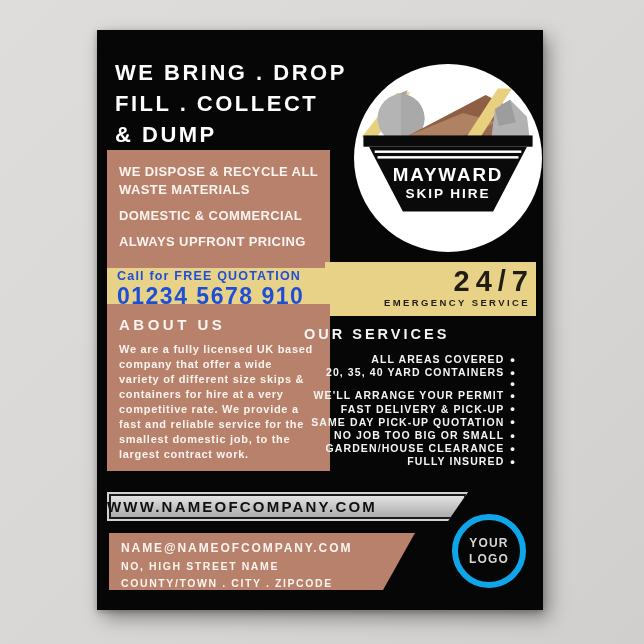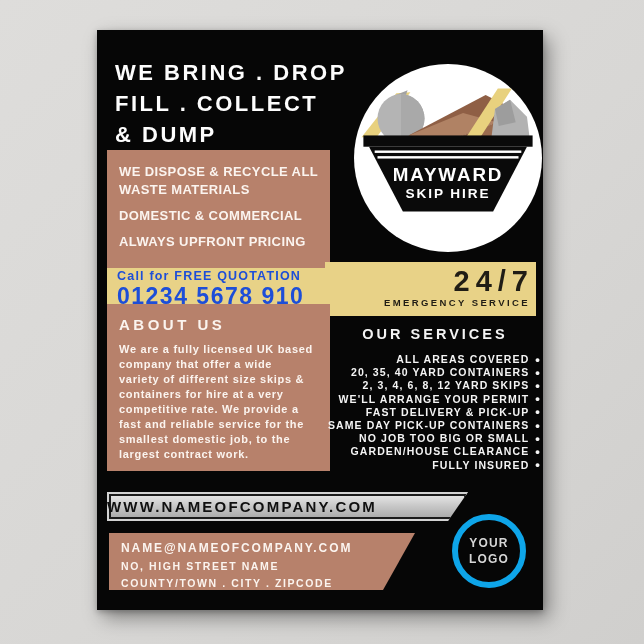--- a/index.html
+++ b/index.html
@@ -38,21 +38,21 @@
   .badge-247 { font-size:29px; font-weight:bold; letter-spacing:6px; line-height:28px; margin-right:-6px; }
   .badge-sub { font-size:9.5px; font-weight:bold; letter-spacing:2.4px; margin-top:2px; margin-right:-2px; white-space:nowrap; }
 
   .about-box {
     position:absolute; left:10px; top:274px; width:223px; height:167px;
     background:#b7816b; color:#fbf4ef; padding:12px 16px 0 12px;
   }
   .about-title { font-size:15px; font-weight:bold; letter-spacing:3.5px; }
   .about-body { margin-top:9px; font-size:11px; font-weight:bold; letter-spacing:.7px; line-height:15px; }
 
-  .services { position:absolute; right:2px; top:296px; width:212px; text-align:center; color:#f4f4f4; }
+  .services { position:absolute; right:27px; top:296px; width:212px; text-align:left; color:#f4f4f4; }
   .services-title { font-size:14.5px; font-weight:bold; letter-spacing:3px; margin-bottom:11px; }
   .svc-row { display:flex; justify-content:flex-end; align-items:center; line-height:13.2px;
              font-size:10.5px; font-weight:bold; letter-spacing:1.1px; white-space:nowrap; }
   .svc-dot { margin-left:6px; font-size:13px; line-height:10px; }
 
   .web-banner {
     position:absolute; left:10px; top:462px; width:361px; height:29px;
     clip-path:polygon(0 0, 361px 0, 341px 100%, 0 100%);
     background:linear-gradient(180deg,#efefef 0%,#c6c6c6 50%,#a3a3a3 100%);
     box-shadow:inset 0 0 0 2px #d2d2d2, inset 0 0 0 4px #1b1b1b;
@@ -152,33 +152,32 @@
       <div class="services-title">OUR SERVICES</div>
       <div class="svc-row">
         <span>ALL AREAS COVERED</span>
         <span class="svc-dot">•</span>
       </div>
       <div class="svc-row">
         <span>20, 35, 40 YARD CONTAINERS</span>
         <span class="svc-dot">•</span>
       </div>
       <div class="svc-row">
-        <span>2, 3, 4, 6, 8, 12 YARD SKIPS</span>
         <span class="svc-dot">•</span>
       </div>
       <div class="svc-row">
         <span>WE'LL ARRANGE YOUR PERMIT</span>
         <span class="svc-dot">•</span>
       </div>
       <div class="svc-row">
         <span>FAST DELIVERY &amp; PICK-UP</span>
         <span class="svc-dot">•</span>
       </div>
       <div class="svc-row">
-        <span>SAME DAY PICK-UP CONTAINERS</span>
+        <span>SAME DAY PICK-UP QUOTATION</span>
         <span class="svc-dot">•</span>
       </div>
       <div class="svc-row">
         <span>NO JOB TOO BIG OR SMALL</span>
         <span class="svc-dot">•</span>
       </div>
       <div class="svc-row">
         <span>GARDEN/HOUSE CLEARANCE</span>
         <span class="svc-dot">•</span>
       </div>

